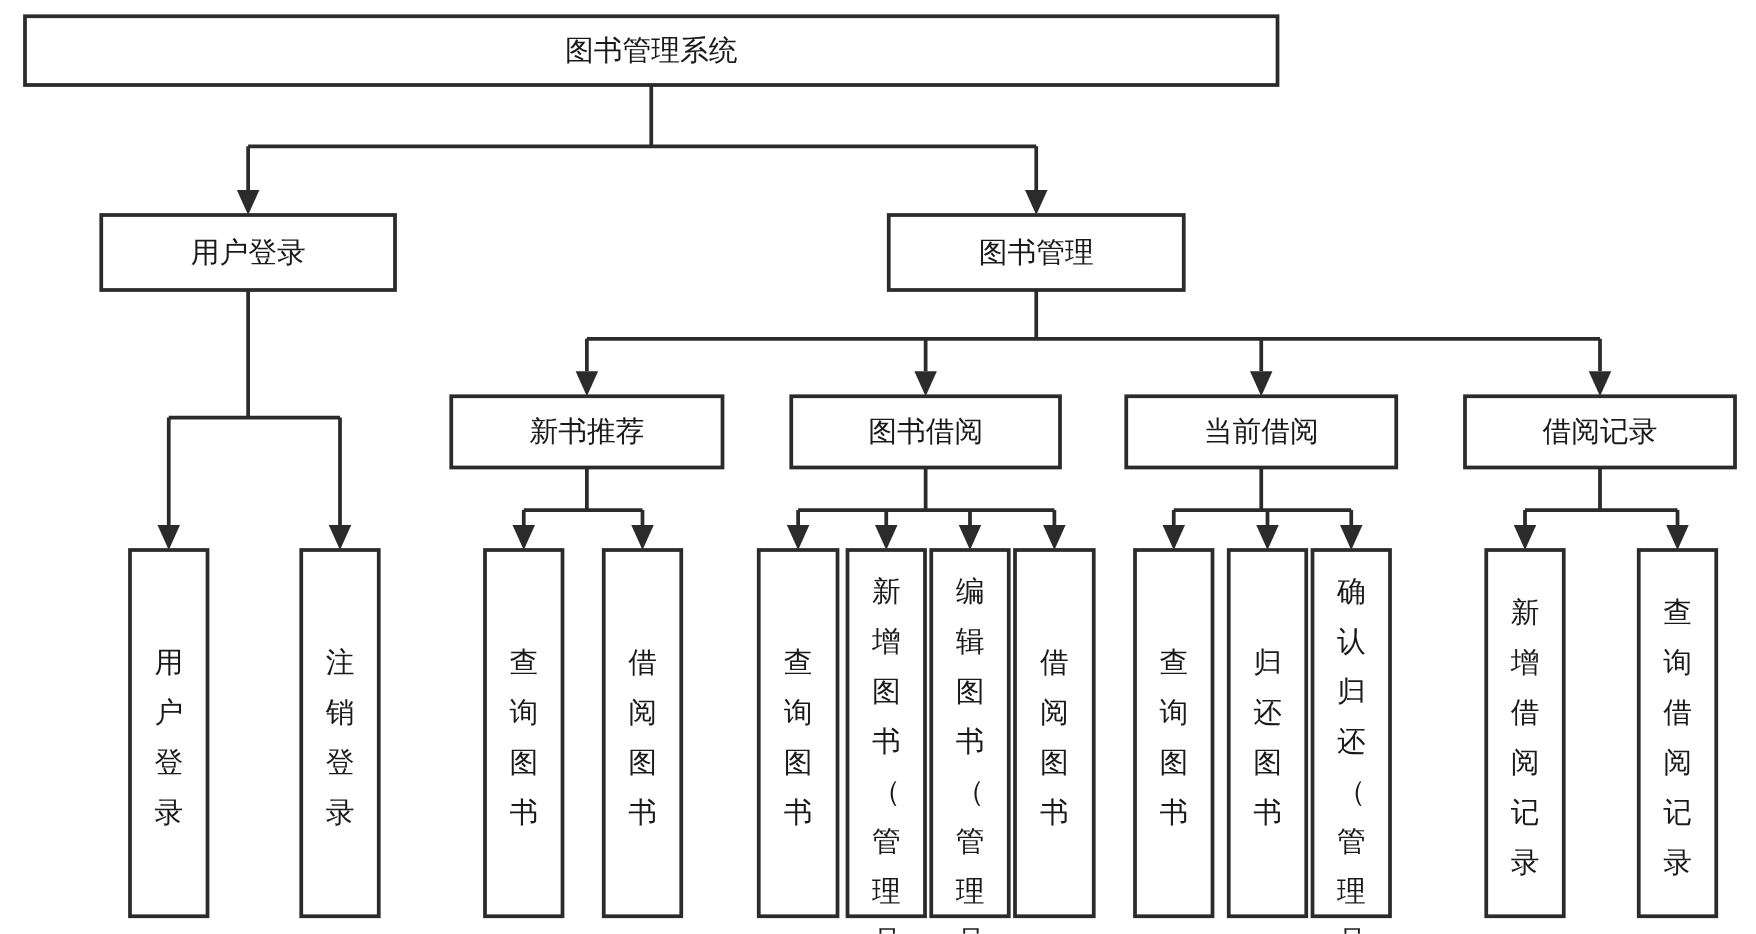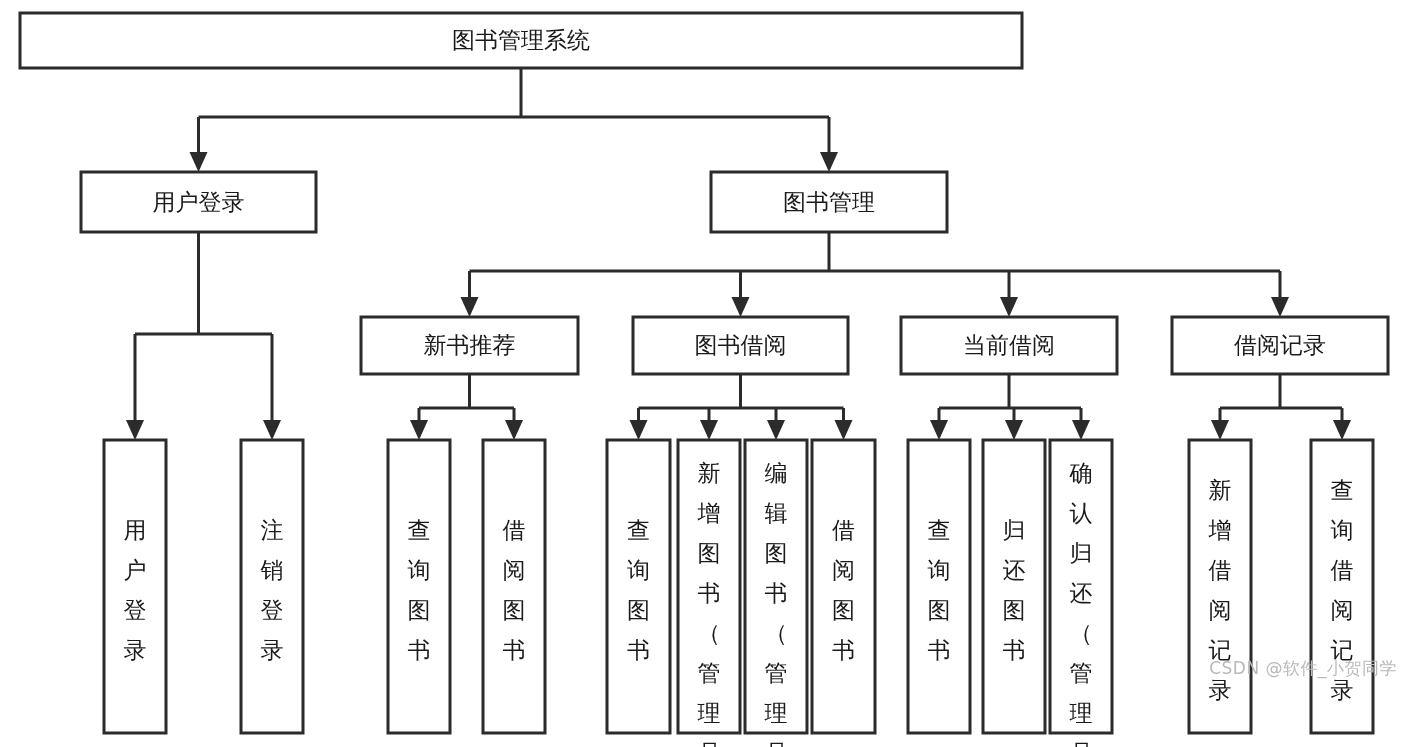--- a/index.html
+++ b/index.html
@@ -207,14 +207,13 @@
         <g>
           <rect x="1189" y="440" width="62" height="293" class="leaf-rect"></rect>
           <text x="1220" y="497.7" class="leaf-label"><tspan x="1220" dy="0">新</tspan><tspan x="1220" dy="40">增</tspan><tspan x="1220" dy="40">借</tspan><tspan x="1220" dy="40">阅</tspan><tspan x="1220" dy="40">记</tspan><tspan x="1220" dy="40">录</tspan></text>
         </g>
         <g>
           <rect x="1311" y="440" width="62" height="293" class="leaf-rect"></rect>
           <text x="1342" y="497.7" class="leaf-label"><tspan x="1342" dy="0">查</tspan><tspan x="1342" dy="40">询</tspan><tspan x="1342" dy="40">借</tspan><tspan x="1342" dy="40">阅</tspan><tspan x="1342" dy="40">记</tspan><tspan x="1342" dy="40">录</tspan></text>
         </g>
       </g>
   </svg>
-  <div class="watermark">CSDN @软件_小贺同学</div>
 </div>
 
 </body></html>

